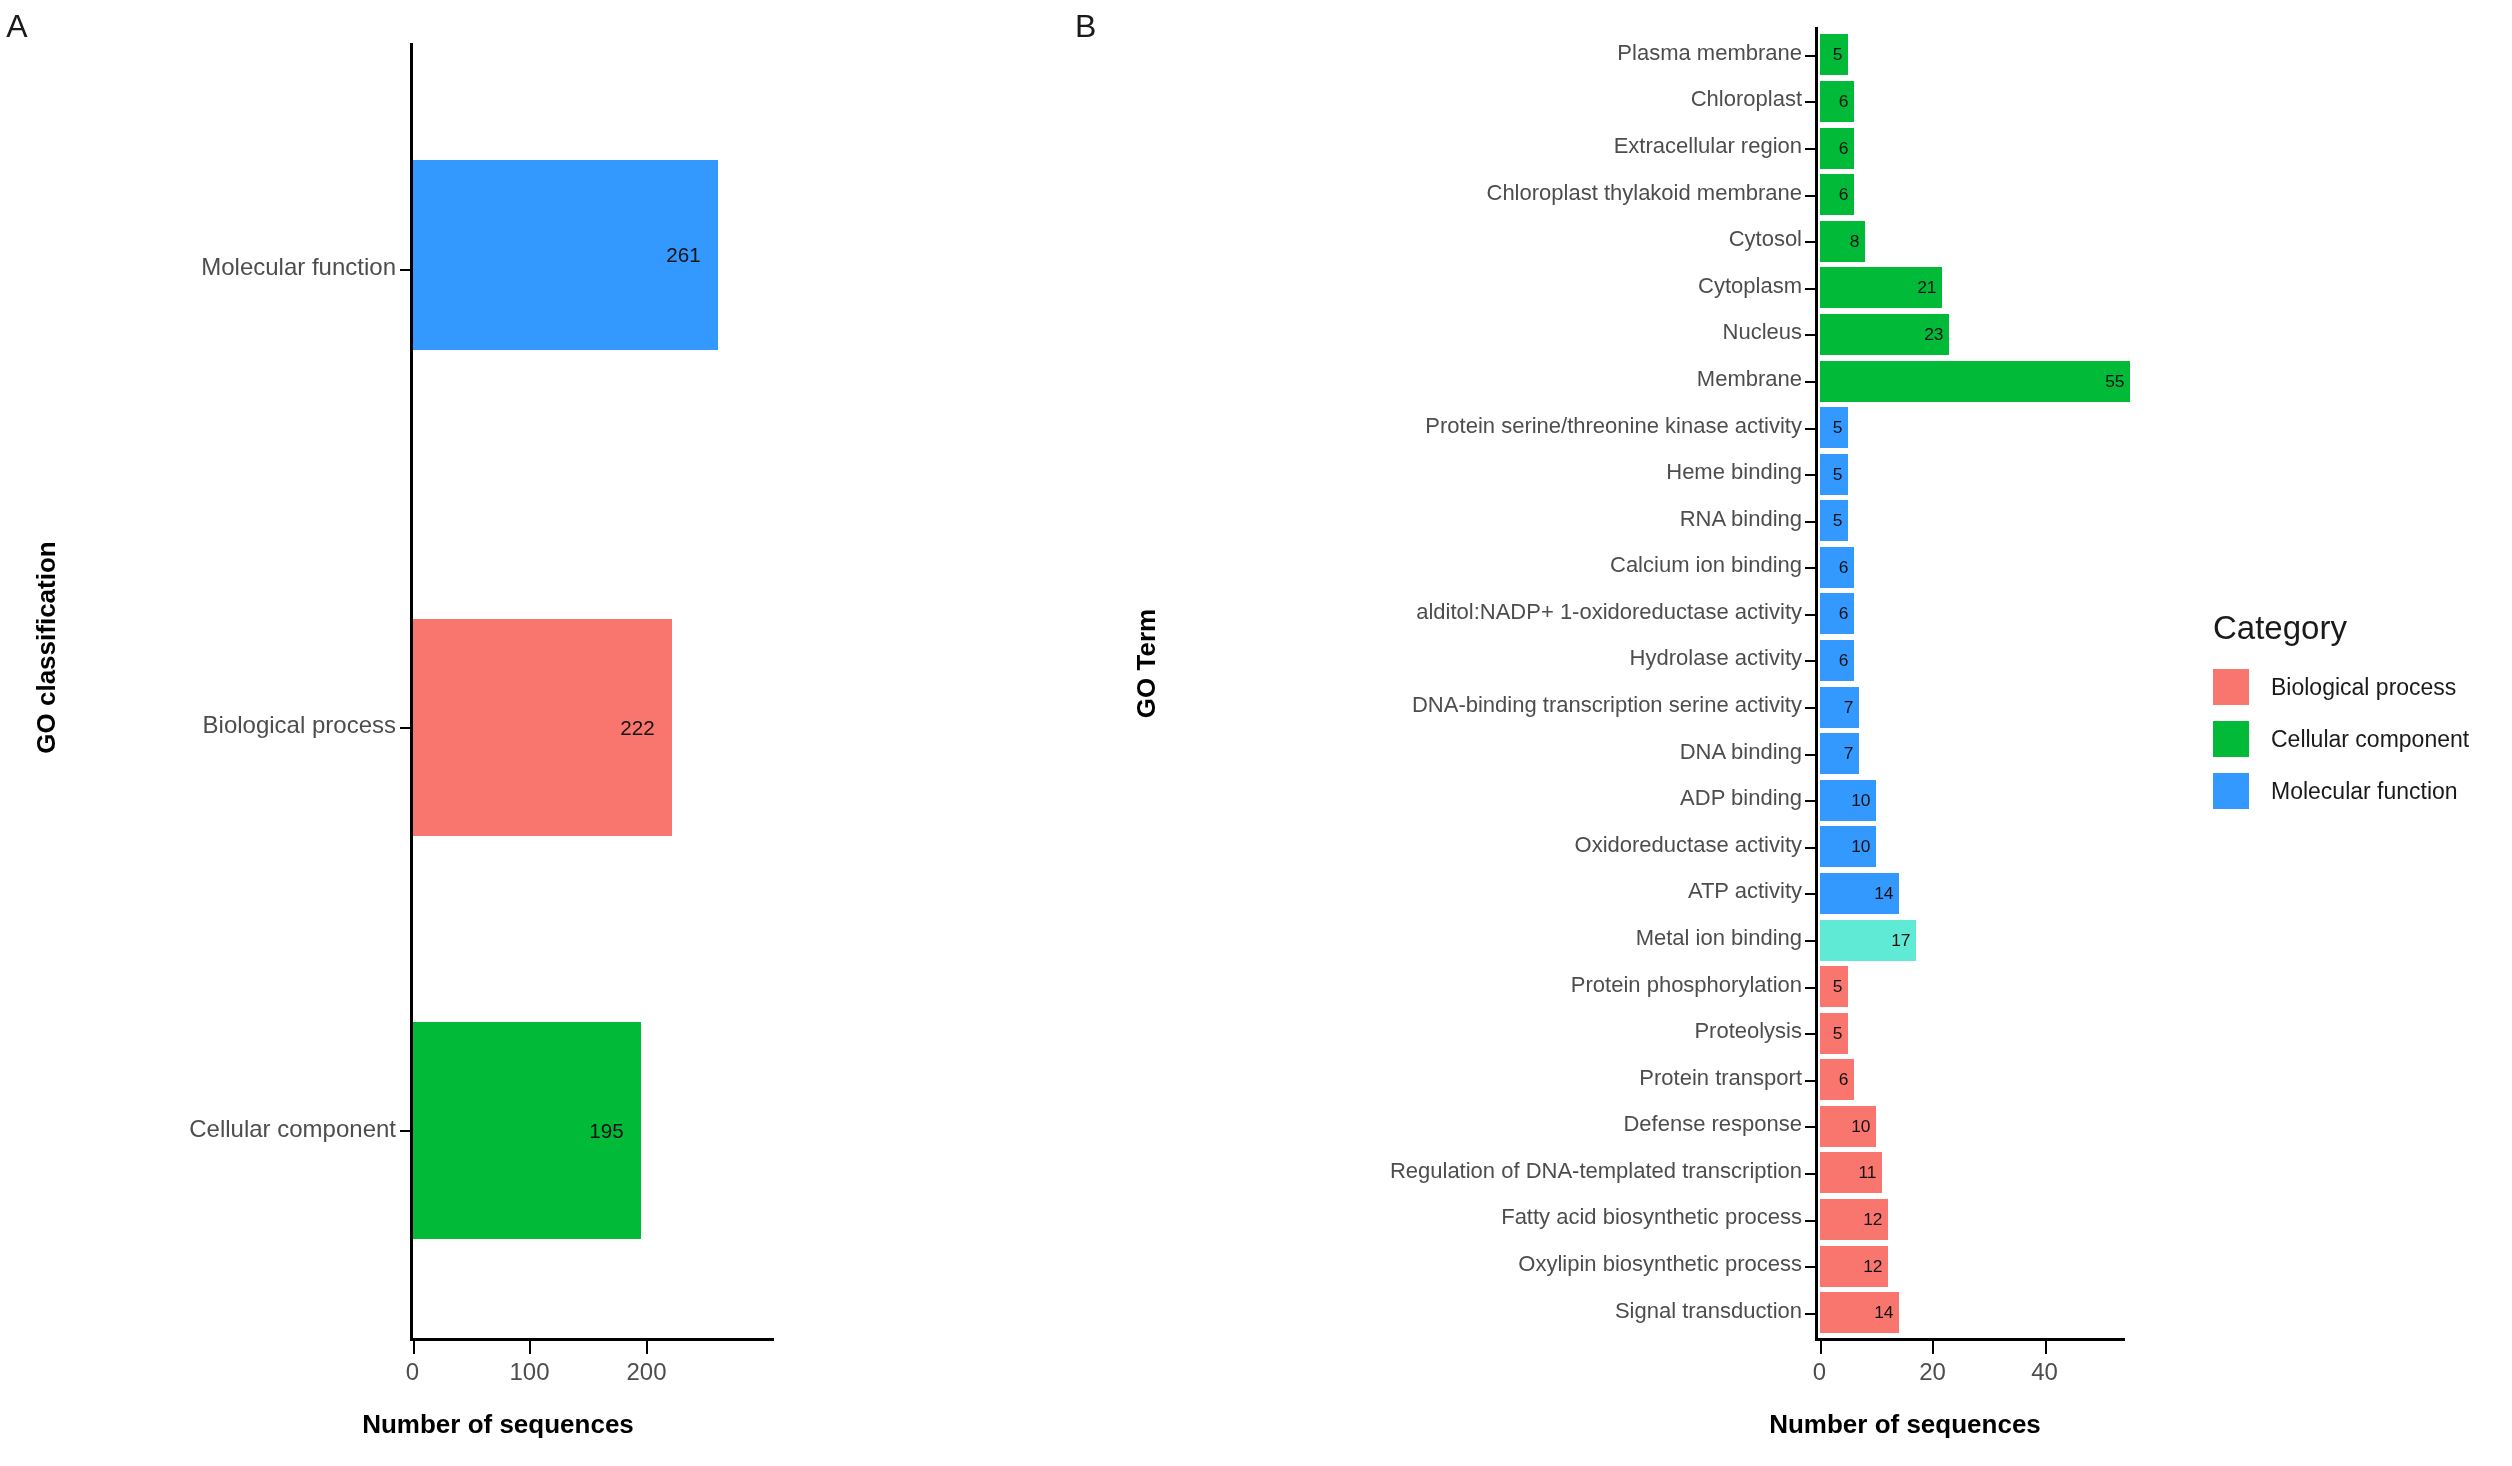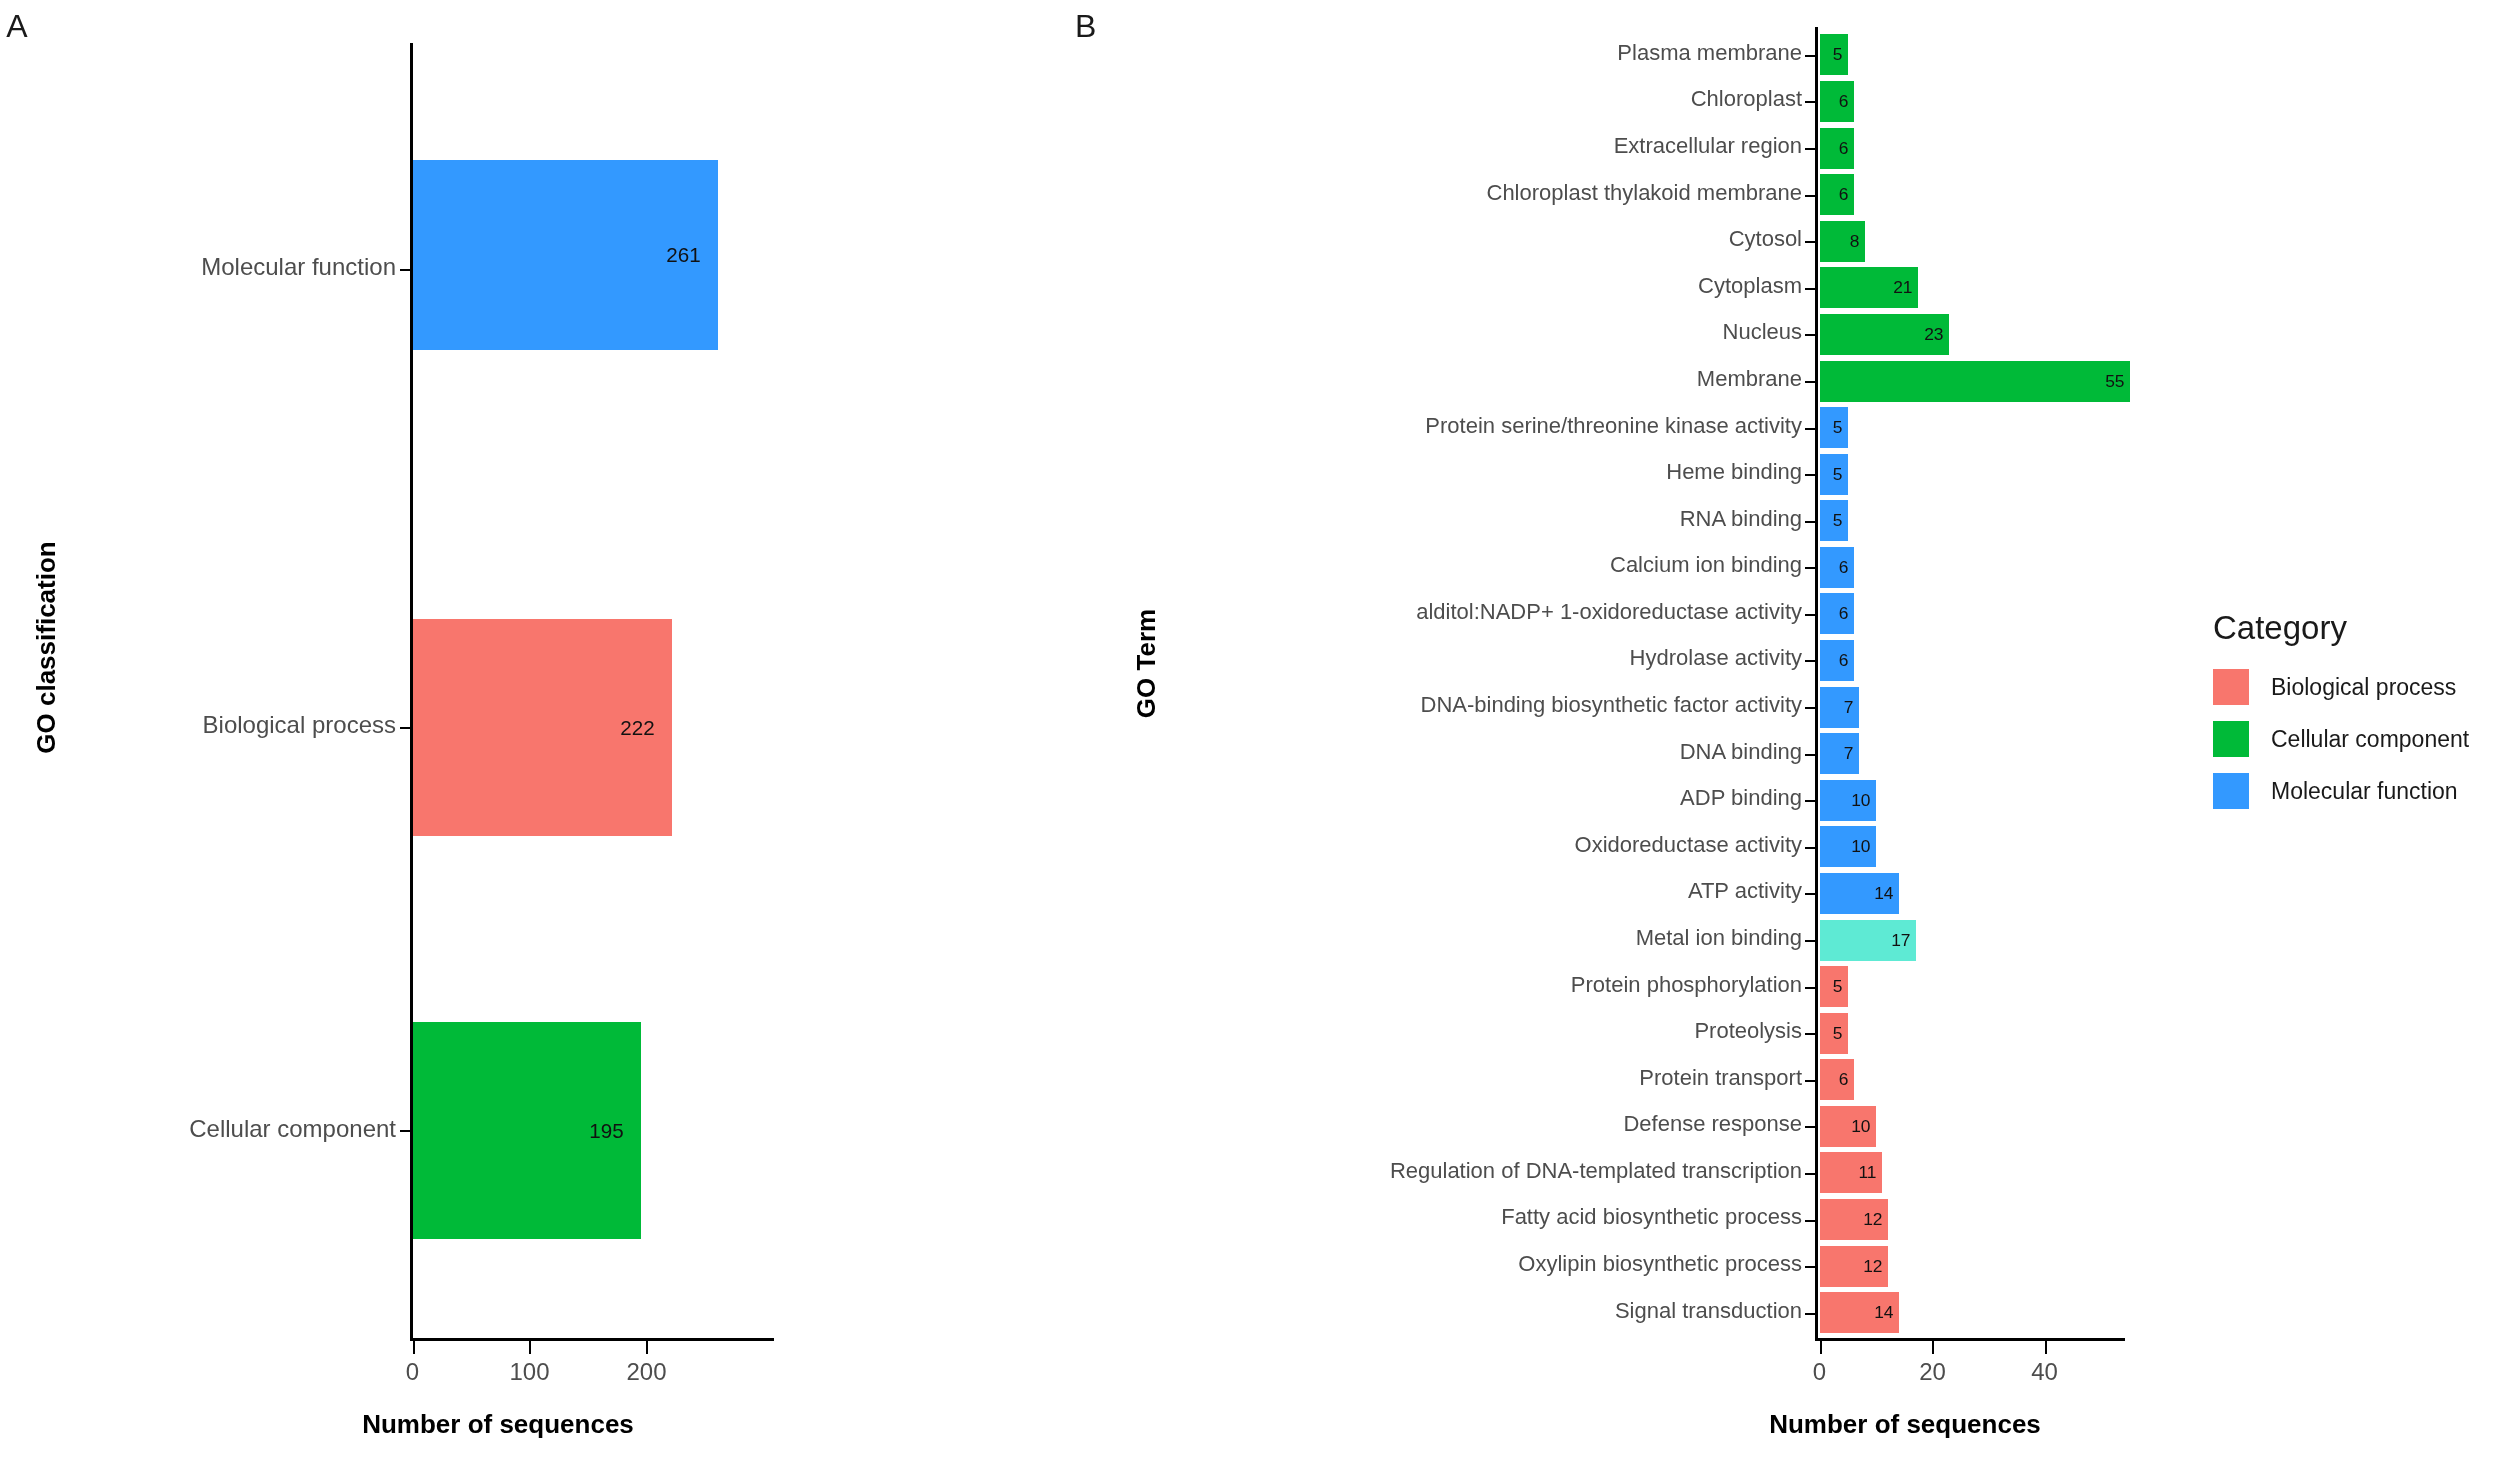--- a/index.html
+++ b/index.html
@@ -104,21 +104,21 @@
       </div>
       <div class="b-bar" style="left: 753px; top: 128px; width: 34px; height: 41px; background: rgb(0, 186, 56);">
         <span>6</span>
       </div>
       <div class="b-bar" style="left: 753px; top: 174px; width: 34px; height: 41px; background: rgb(0, 186, 56);">
         <span>6</span>
       </div>
       <div class="b-bar" style="left: 753px; top: 221px; width: 45px; height: 41px; background: rgb(0, 186, 56);">
         <span>8</span>
       </div>
-      <div class="b-bar" style="left: 753px; top: 267px; width: 98px; height: 41px; background: rgb(0, 186, 56);">
+      <div class="b-bar" style="left: 753px; top: 267px; width: 122px; height: 41px; background: rgb(0, 186, 56);">
         <span>21</span>
       </div>
       <div class="b-bar" style="left: 753px; top: 314px; width: 129px; height: 41px; background: rgb(0, 186, 56);">
         <span>23</span>
       </div>
       <div class="b-bar" style="left: 753px; top: 361px; width: 310px; height: 41px; background: rgb(0, 186, 56);">
         <span>55</span>
       </div>
       <div class="b-bar" style="left: 753px; top: 407px; width: 28px; height: 41px; background: rgb(51, 153, 255);">
         <span>5</span>
@@ -203,21 +203,21 @@
       <div class="b-ylabel" style="top: 459px; right: 710px;">Heme binding</div>
       <div class="b-ytick" style="top: 474px;"></div>
       <div class="b-ylabel" style="top: 506px; right: 710px;">RNA binding</div>
       <div class="b-ytick" style="top: 521px;"></div>
       <div class="b-ylabel" style="top: 552px; right: 710px;">Calcium ion binding</div>
       <div class="b-ytick" style="top: 567px;"></div>
       <div class="b-ylabel" style="top: 599px; right: 710px;">alditol:NADP+ 1-oxidoreductase activity</div>
       <div class="b-ytick" style="top: 614px;"></div>
       <div class="b-ylabel" style="top: 645px; right: 710px;">Hydrolase activity</div>
       <div class="b-ytick" style="top: 660px;"></div>
-      <div class="b-ylabel" style="top: 692px; right: 710px;">DNA-binding biosynthetic factor activity</div>
+      <div class="b-ylabel" style="top: 692px; right: 710px;">DNA-binding transcription serine activity</div>
       <div class="b-ytick" style="top: 707px;"></div>
       <div class="b-ylabel" style="top: 739px; right: 710px;">DNA binding</div>
       <div class="b-ytick" style="top: 754px;"></div>
       <div class="b-ylabel" style="top: 785px; right: 710px; text-align: right;">ADP binding</div>
       <div class="b-ytick" style="top: 800px;"></div>
       <div class="b-ylabel" style="top: 832px; right: 710px;">Oxidoreductase activity</div>
       <div class="b-ytick" style="top: 847px;"></div>
       <div class="b-ylabel" style="top: 878px; right: 710px;">ATP activity</div>
       <div class="b-ytick" style="top: 893px;"></div>
       <div class="b-ylabel" style="top: 925px; right: 710px;">Metal ion binding</div>

